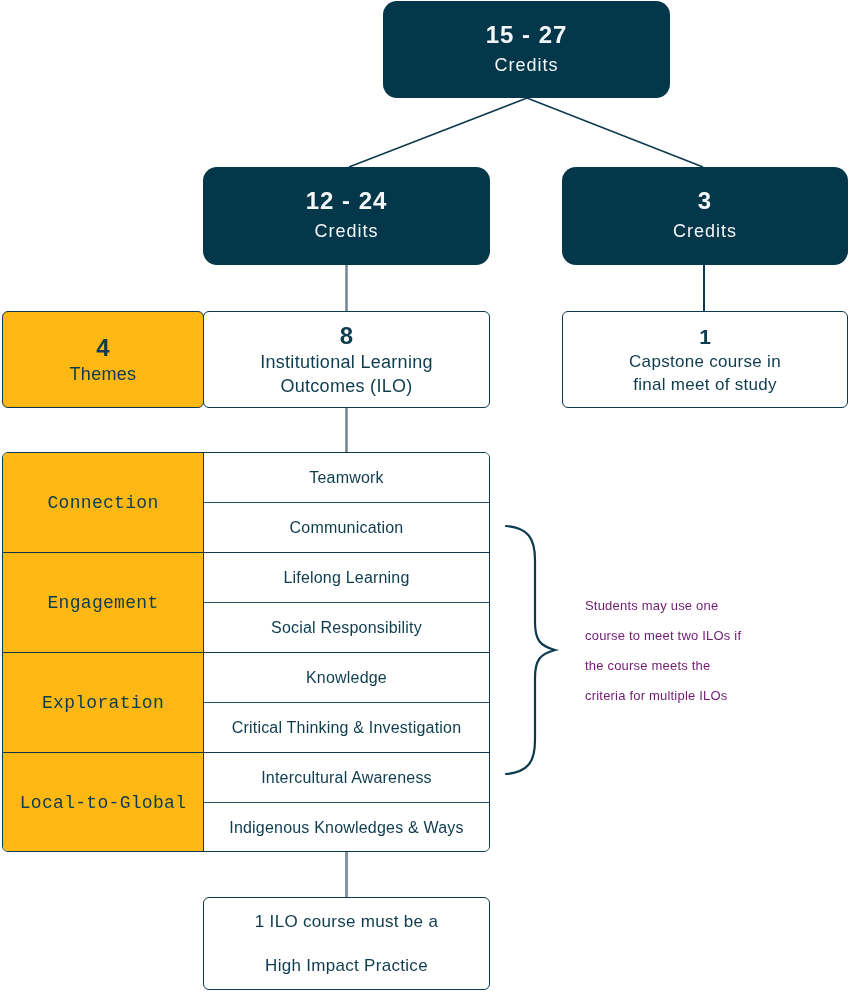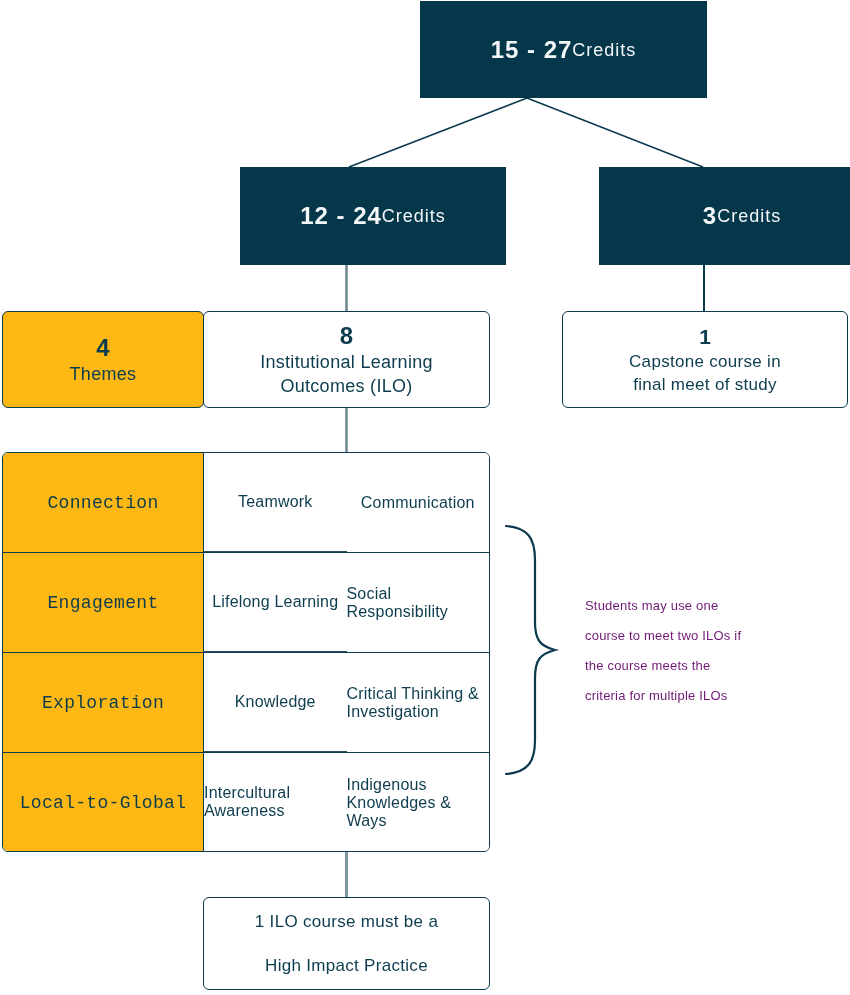--- a/index.html
+++ b/index.html
@@ -18,34 +18,33 @@
   .connector-svg {
     position: absolute;
     left: 0; top: 0;
     width: 850px; height: 995px;
     pointer-events: none;
   }
   
   .credit-box {
     position: absolute;
     background: #04374a;
-    border-radius: 0;
+    border-radius: 14px;
     color: #f4f7f8;
     display: flex;
-    flex-direction: row;
+    flex-direction: column;
     align-items: center;
     justify-content: center;
     text-align: center;
     letter-spacing: 1px;
-    margin-left: 37px;
   }
   .credit-box .value { font-weight: bold; font-size: 24px; line-height: 30px; }
   .credit-box .label { font-size: 18px; font-weight: 400; line-height: 30px; }
   #root-box  { left: 383px; top: 1px;  width: 287px; height: 97px; }
-  #left-box  { left: 203px; top: 167px; width: 266px; height: 98px; }
+  #left-box  { left: 203px; top: 167px; width: 287px; height: 98px; }
   #right-box { left: 562px; top: 167px; width: 286px; height: 98px; }
 
   
   .outline-box {
     position: absolute;
     background: #ffffff;
     border: 1px solid #0b3a4e;
     border-radius: 6px;
     display: flex;
     flex-direction: column;
@@ -87,21 +86,21 @@
     background: #fdb813;
     border-right: 1px solid #0b3a4e;
     display: flex;
     align-items: center;
     justify-content: center;
     font-size: 18px;
     letter-spacing: 0.3px;
     color: #0d3c4e;
     font-family: Liberation Mono, monospace;
   }
-  .ilo-col { flex: 1; display: flex; flex-direction: row; }
+  .ilo-col { flex: 1; display: flex; flex-direction: column; }
   .ilo-cell {
     flex: 1;
     display: flex;
     align-items: center;
     justify-content: center;
     font-size: 16px;
     letter-spacing: 0.2px;
     color: #0d3c4e;
     background: #ffffff;
   }

